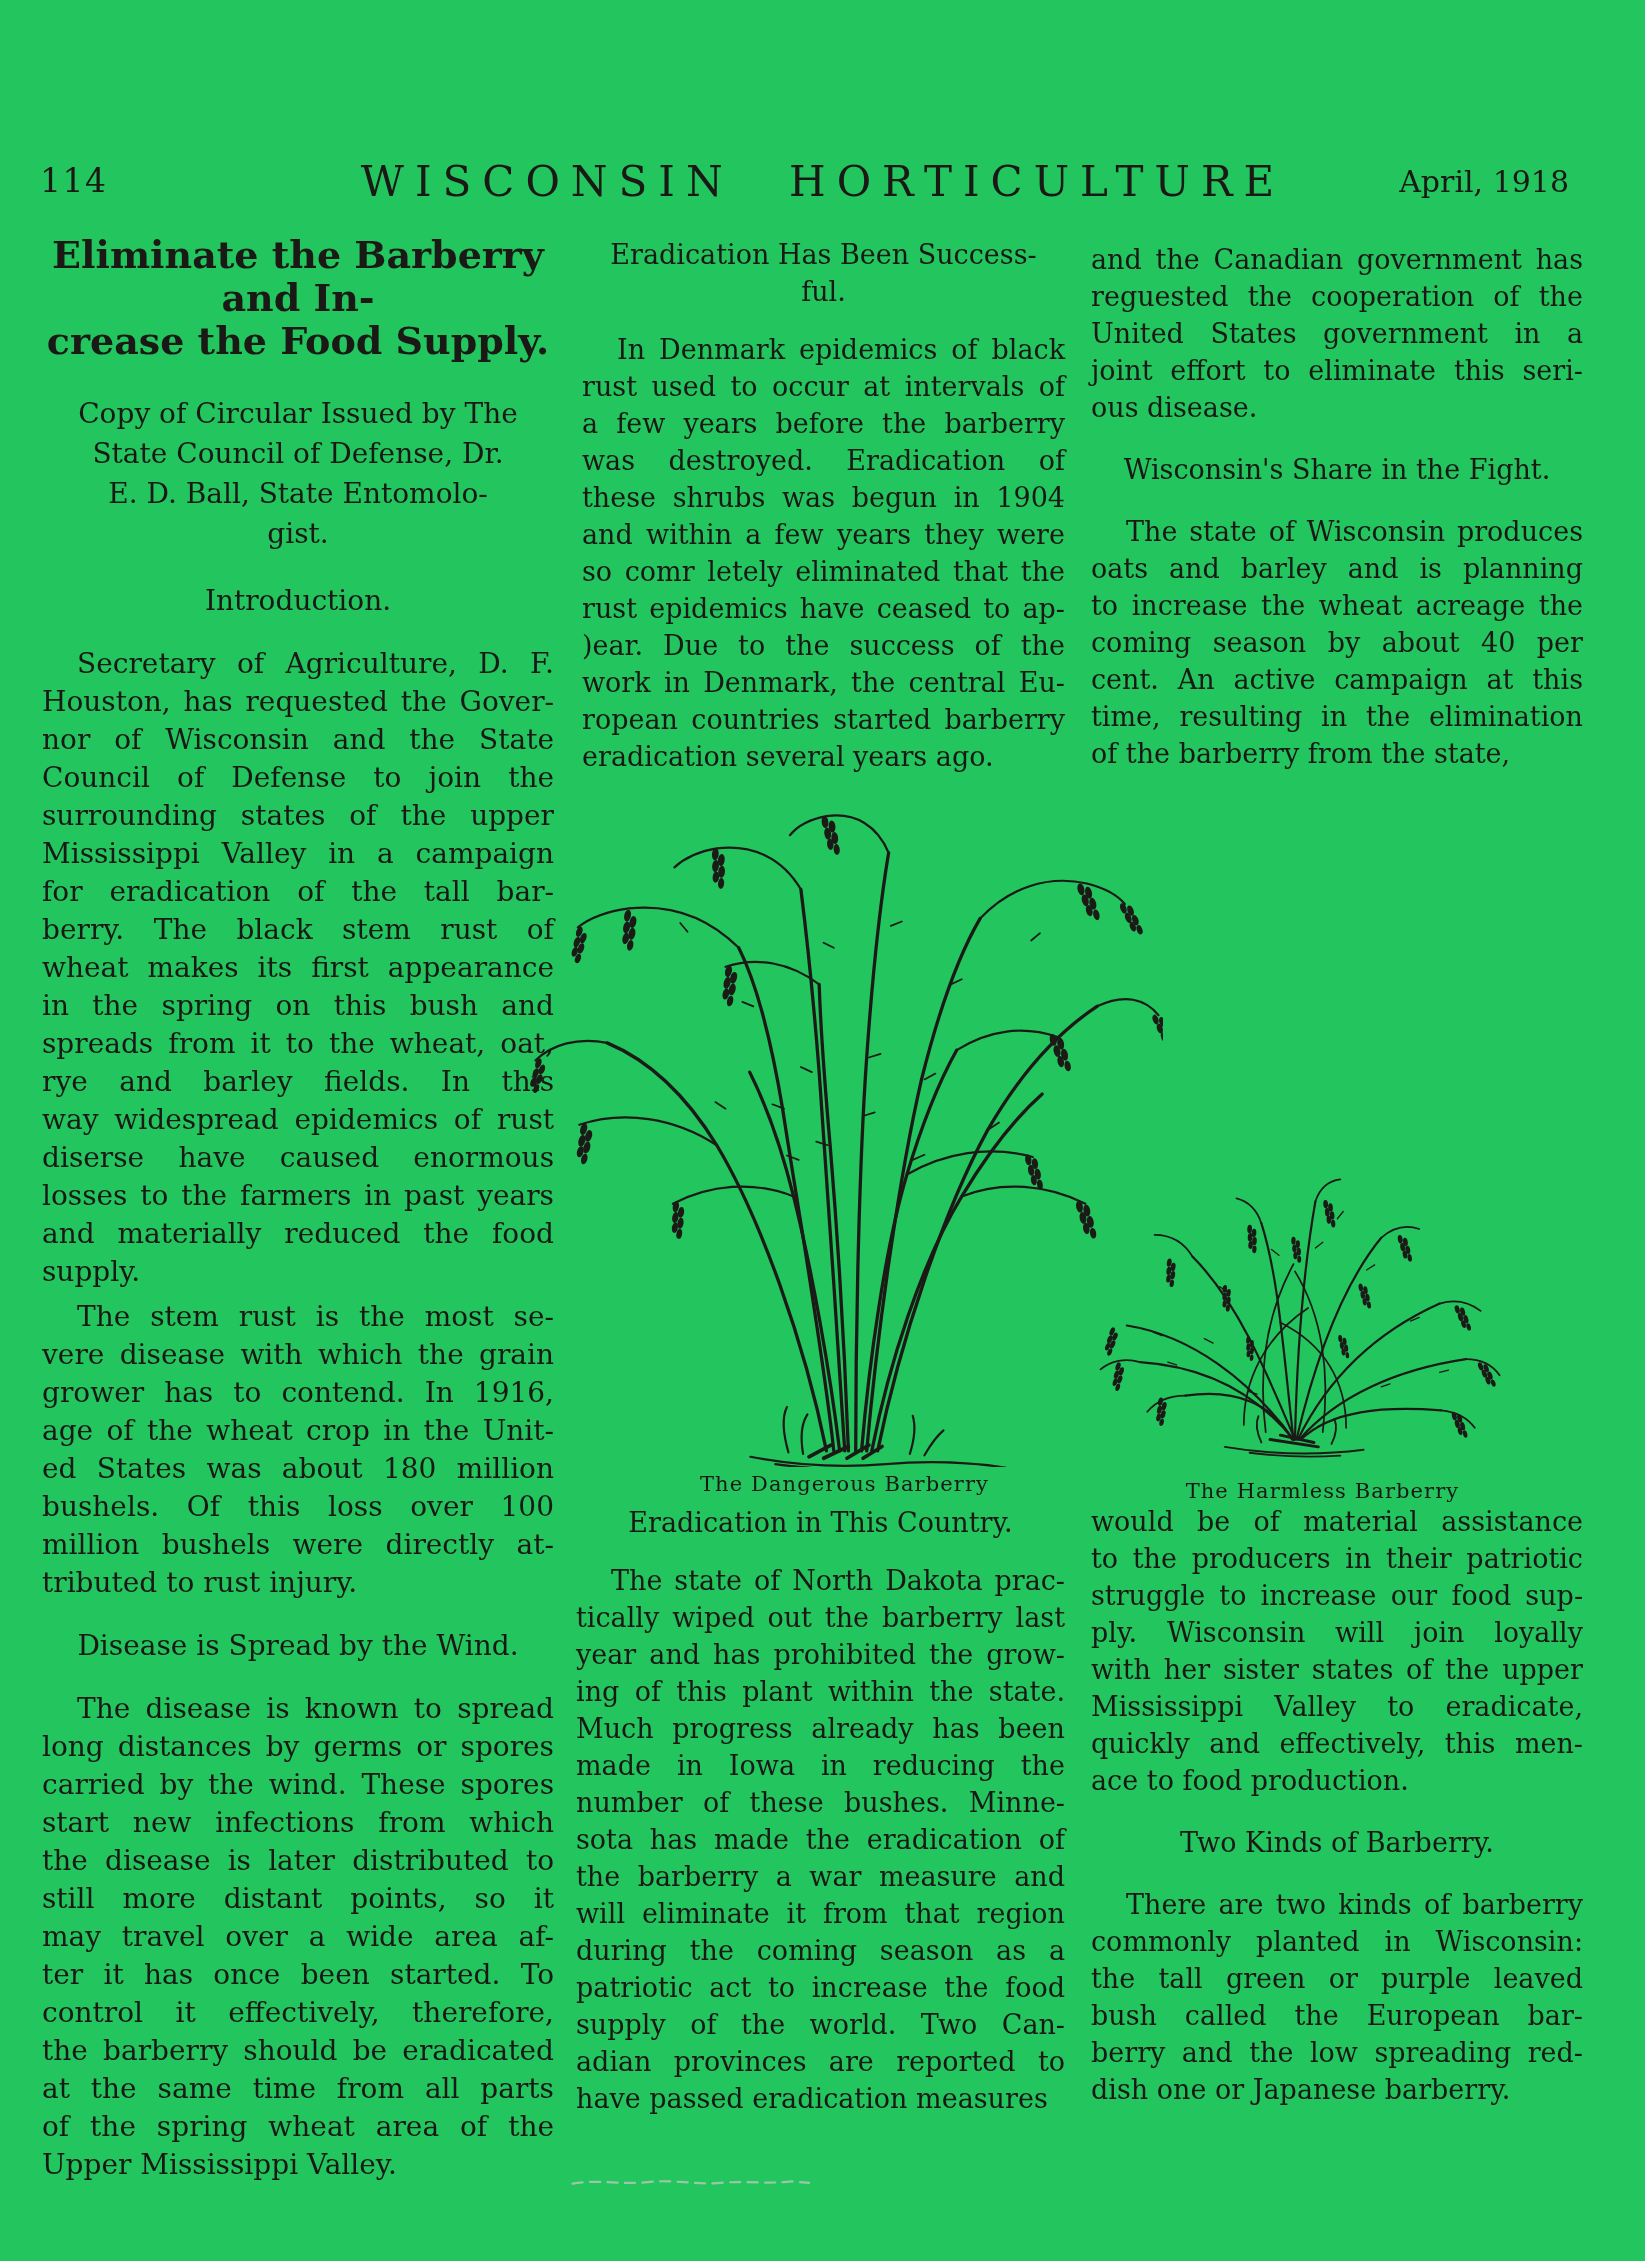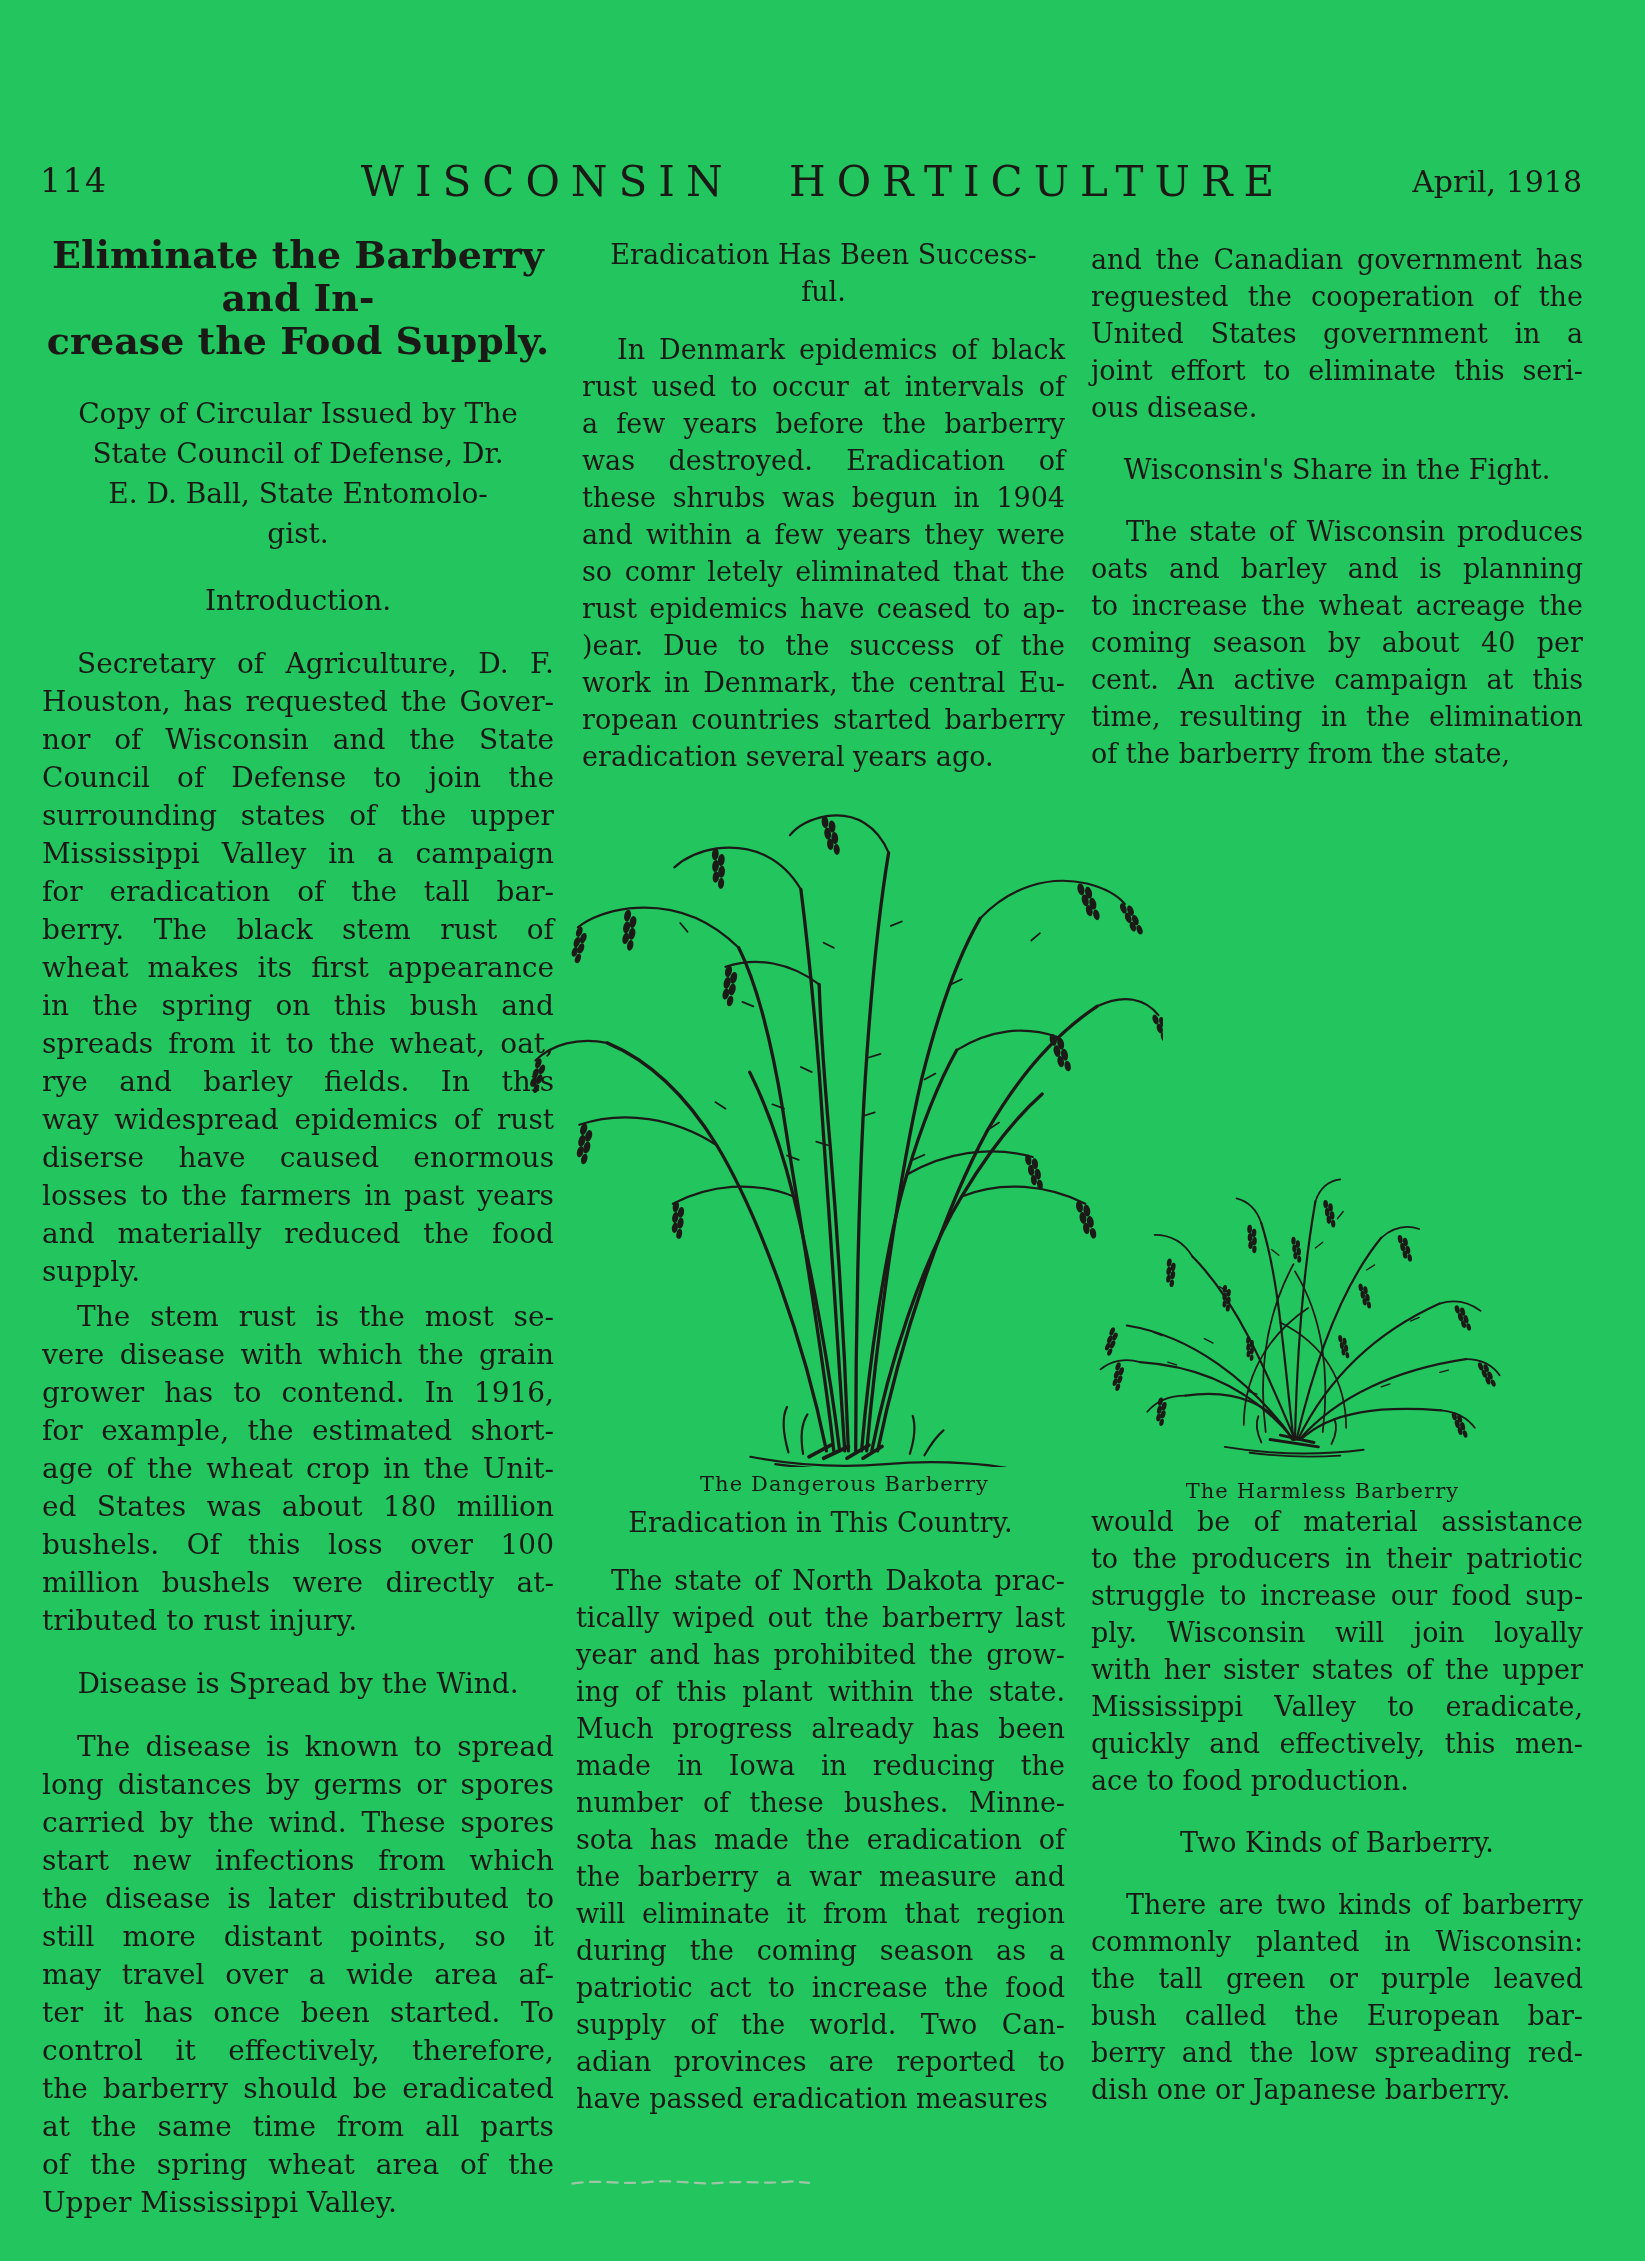--- a/index.html
+++ b/index.html
@@ -8,21 +8,21 @@
     width:1646px;height:2261px;
     background:#22c55e;
     font-family:"DejaVu Serif","Liberation Serif",serif;
     color:#1b1916;
     overflow:hidden;
   }
   .abs{position:absolute;}
   
   #pageno{left:40px;top:161px;font-size:33px;letter-spacing:1.5px;}
   #masthead{left:0;right:0;top:157px;text-align:center;font-size:42px;letter-spacing:11px;word-spacing:31px;}
-  #issuedate{right:64px;top:164px;font-size:30px;}
+  #issuedate{right:77px;top:164px;font-size:30px;}
   
   .col{font-size:28px;line-height:38px;}
   .col2,.col3{font-size:27px;line-height:37px;}
   .ln{text-align:justify;text-align-last:justify;}
   .ln.last{text-align-last:left;}
   .center .ln,.center .ln.last{text-align:center;text-align-last:center;}
   .para{margin:0 0 7.3px 0;}
   .indent .ln:first-child{text-indent:35px;}
   .title{font-weight:bold;font-size:38px;line-height:43px;margin-bottom:32px;}
   .byline{line-height:40px;margin-bottom:28px;}
@@ -76,21 +76,20 @@
         <div class="ln">way widespread epidemics of rust</div>
         <div class="ln">diserse have caused enormous</div>
         <div class="ln">losses to the farmers in past years</div>
         <div class="ln">and materially reduced the food</div>
         <div class="ln last">supply.</div>
       </div>
     <div class="para indent">
         <div class="ln">The stem rust is the most se-</div>
         <div class="ln">vere disease with which the grain</div>
         <div class="ln">grower has to contend. In 1916,</div>
-        <div class="ln">for example, the estimated short-</div>
         <div class="ln">age of the wheat crop in the Unit-</div>
         <div class="ln">ed States was about 180 million</div>
         <div class="ln">bushels. Of this loss over 100</div>
         <div class="ln">million bushels were directly at-</div>
         <div class="ln last">tributed to rust injury.</div>
       </div>
     <div class="subhead">Disease is Spread by the Wind.</div>
     <div class="para indent">
         <div class="ln">The disease is known to spread</div>
         <div class="ln">long distances by germs or spores</div>

